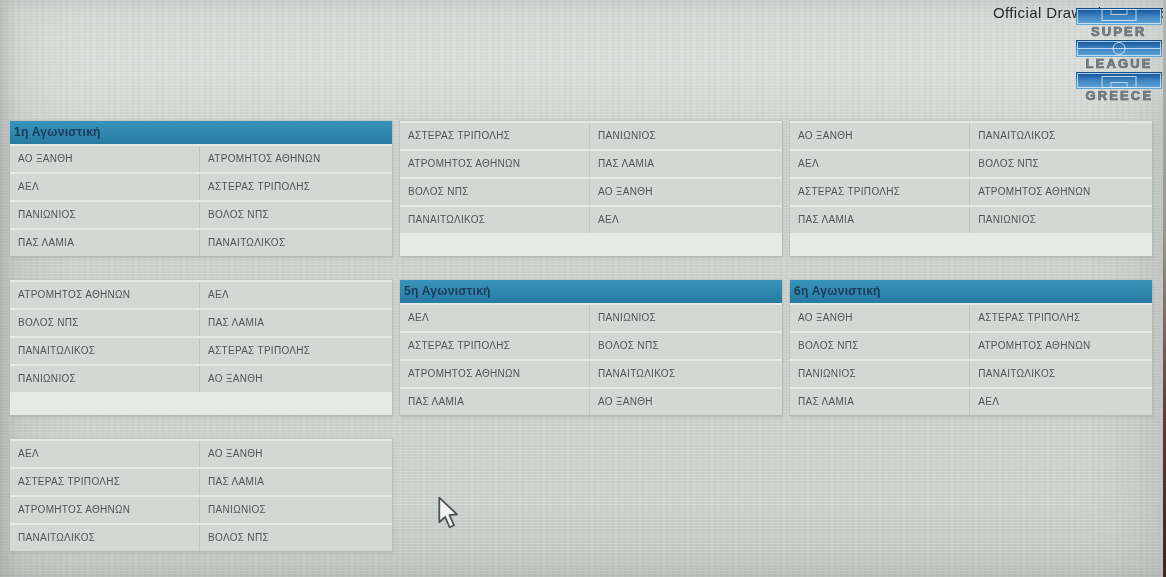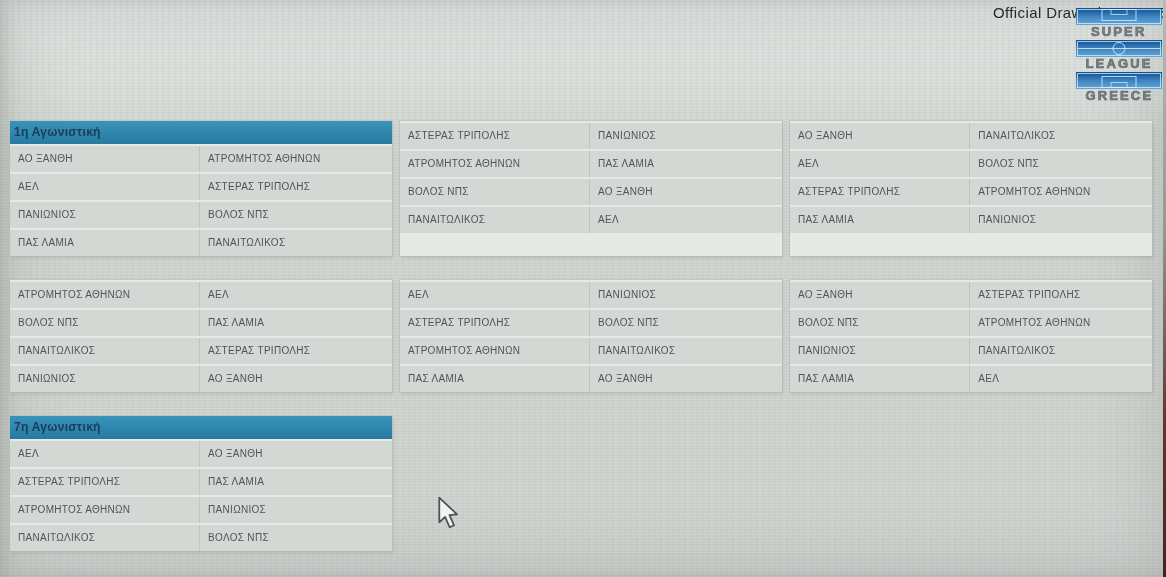--- a/index.html
+++ b/index.html
@@ -186,57 +186,58 @@
         <div class="mrow">
           <div class="cell home">ΠΑΝΑΙΤΩΛΙΚΟΣ</div>
           <div class="cell away">ΑΣΤΕΡΑΣ ΤΡΙΠΟΛΗΣ</div>
         </div>
         <div class="mrow">
           <div class="cell home">ΠΑΝΙΩΝΙΟΣ</div>
           <div class="cell away">ΑΟ ΞΑΝΘΗ</div>
         </div>
       </div>
       <div class="mdtable">
-        <div class="mrow">
-          <div class="cell home">ΑΕΛ</div>
-          <div class="cell away">ΠΑΝΙΩΝΙΟΣ</div>
-        </div>
-        <div class="mrow">
-          <div class="cell home">ΑΣΤΕΡΑΣ ΤΡΙΠΟΛΗΣ</div>
-          <div class="cell away">ΒΟΛΟΣ ΝΠΣ</div>
-        </div>
-        <div class="mrow">
-          <div class="cell home">ΑΤΡΟΜΗΤΟΣ ΑΘΗΝΩΝ</div>
-          <div class="cell away">ΠΑΝΑΙΤΩΛΙΚΟΣ</div>
-        </div>
-        <div class="mrow">
-          <div class="cell home">ΠΑΣ ΛΑΜΙΑ</div>
-          <div class="cell away">ΑΟ ΞΑΝΘΗ</div>
-        </div>
-      </div>
-      <div class="mdtable">
+        <div class="thead">5η Αγωνιστική</div>
+        <div class="mrow">
+          <div class="cell home">ΑΕΛ</div>
+          <div class="cell away">ΠΑΝΙΩΝΙΟΣ</div>
+        </div>
+        <div class="mrow">
+          <div class="cell home">ΑΣΤΕΡΑΣ ΤΡΙΠΟΛΗΣ</div>
+          <div class="cell away">ΒΟΛΟΣ ΝΠΣ</div>
+        </div>
+        <div class="mrow">
+          <div class="cell home">ΑΤΡΟΜΗΤΟΣ ΑΘΗΝΩΝ</div>
+          <div class="cell away">ΠΑΝΑΙΤΩΛΙΚΟΣ</div>
+        </div>
+        <div class="mrow">
+          <div class="cell home">ΠΑΣ ΛΑΜΙΑ</div>
+          <div class="cell away">ΑΟ ΞΑΝΘΗ</div>
+        </div>
+      </div>
+      <div class="mdtable">
+        <div class="thead">6η Αγωνιστική</div>
         <div class="mrow">
           <div class="cell home">ΑΟ ΞΑΝΘΗ</div>
           <div class="cell away">ΑΣΤΕΡΑΣ ΤΡΙΠΟΛΗΣ</div>
         </div>
         <div class="mrow">
           <div class="cell home">ΒΟΛΟΣ ΝΠΣ</div>
           <div class="cell away">ΑΤΡΟΜΗΤΟΣ ΑΘΗΝΩΝ</div>
         </div>
         <div class="mrow">
           <div class="cell home">ΠΑΝΙΩΝΙΟΣ</div>
           <div class="cell away">ΠΑΝΑΙΤΩΛΙΚΟΣ</div>
         </div>
         <div class="mrow">
           <div class="cell home">ΠΑΣ ΛΑΜΙΑ</div>
           <div class="cell away">ΑΕΛ</div>
         </div>
       </div>
       <div class="mdtable">
-        <div class="thead">7η Αγωνιστική</div>
         <div class="mrow">
           <div class="cell home">ΑΕΛ</div>
           <div class="cell away">ΑΟ ΞΑΝΘΗ</div>
         </div>
         <div class="mrow">
           <div class="cell home">ΑΣΤΕΡΑΣ ΤΡΙΠΟΛΗΣ</div>
           <div class="cell away">ΠΑΣ ΛΑΜΙΑ</div>
         </div>
         <div class="mrow">
           <div class="cell home">ΑΤΡΟΜΗΤΟΣ ΑΘΗΝΩΝ</div>

